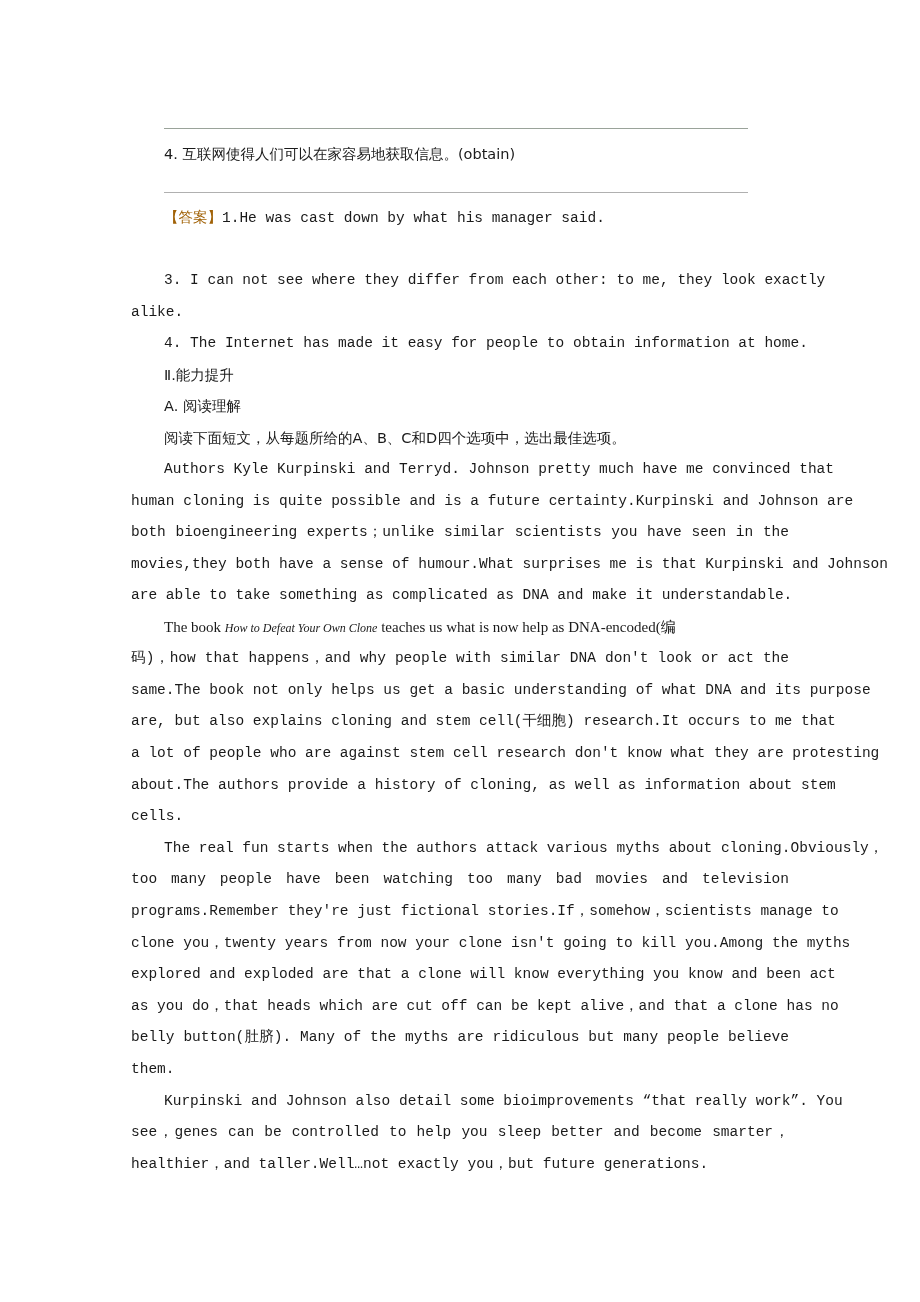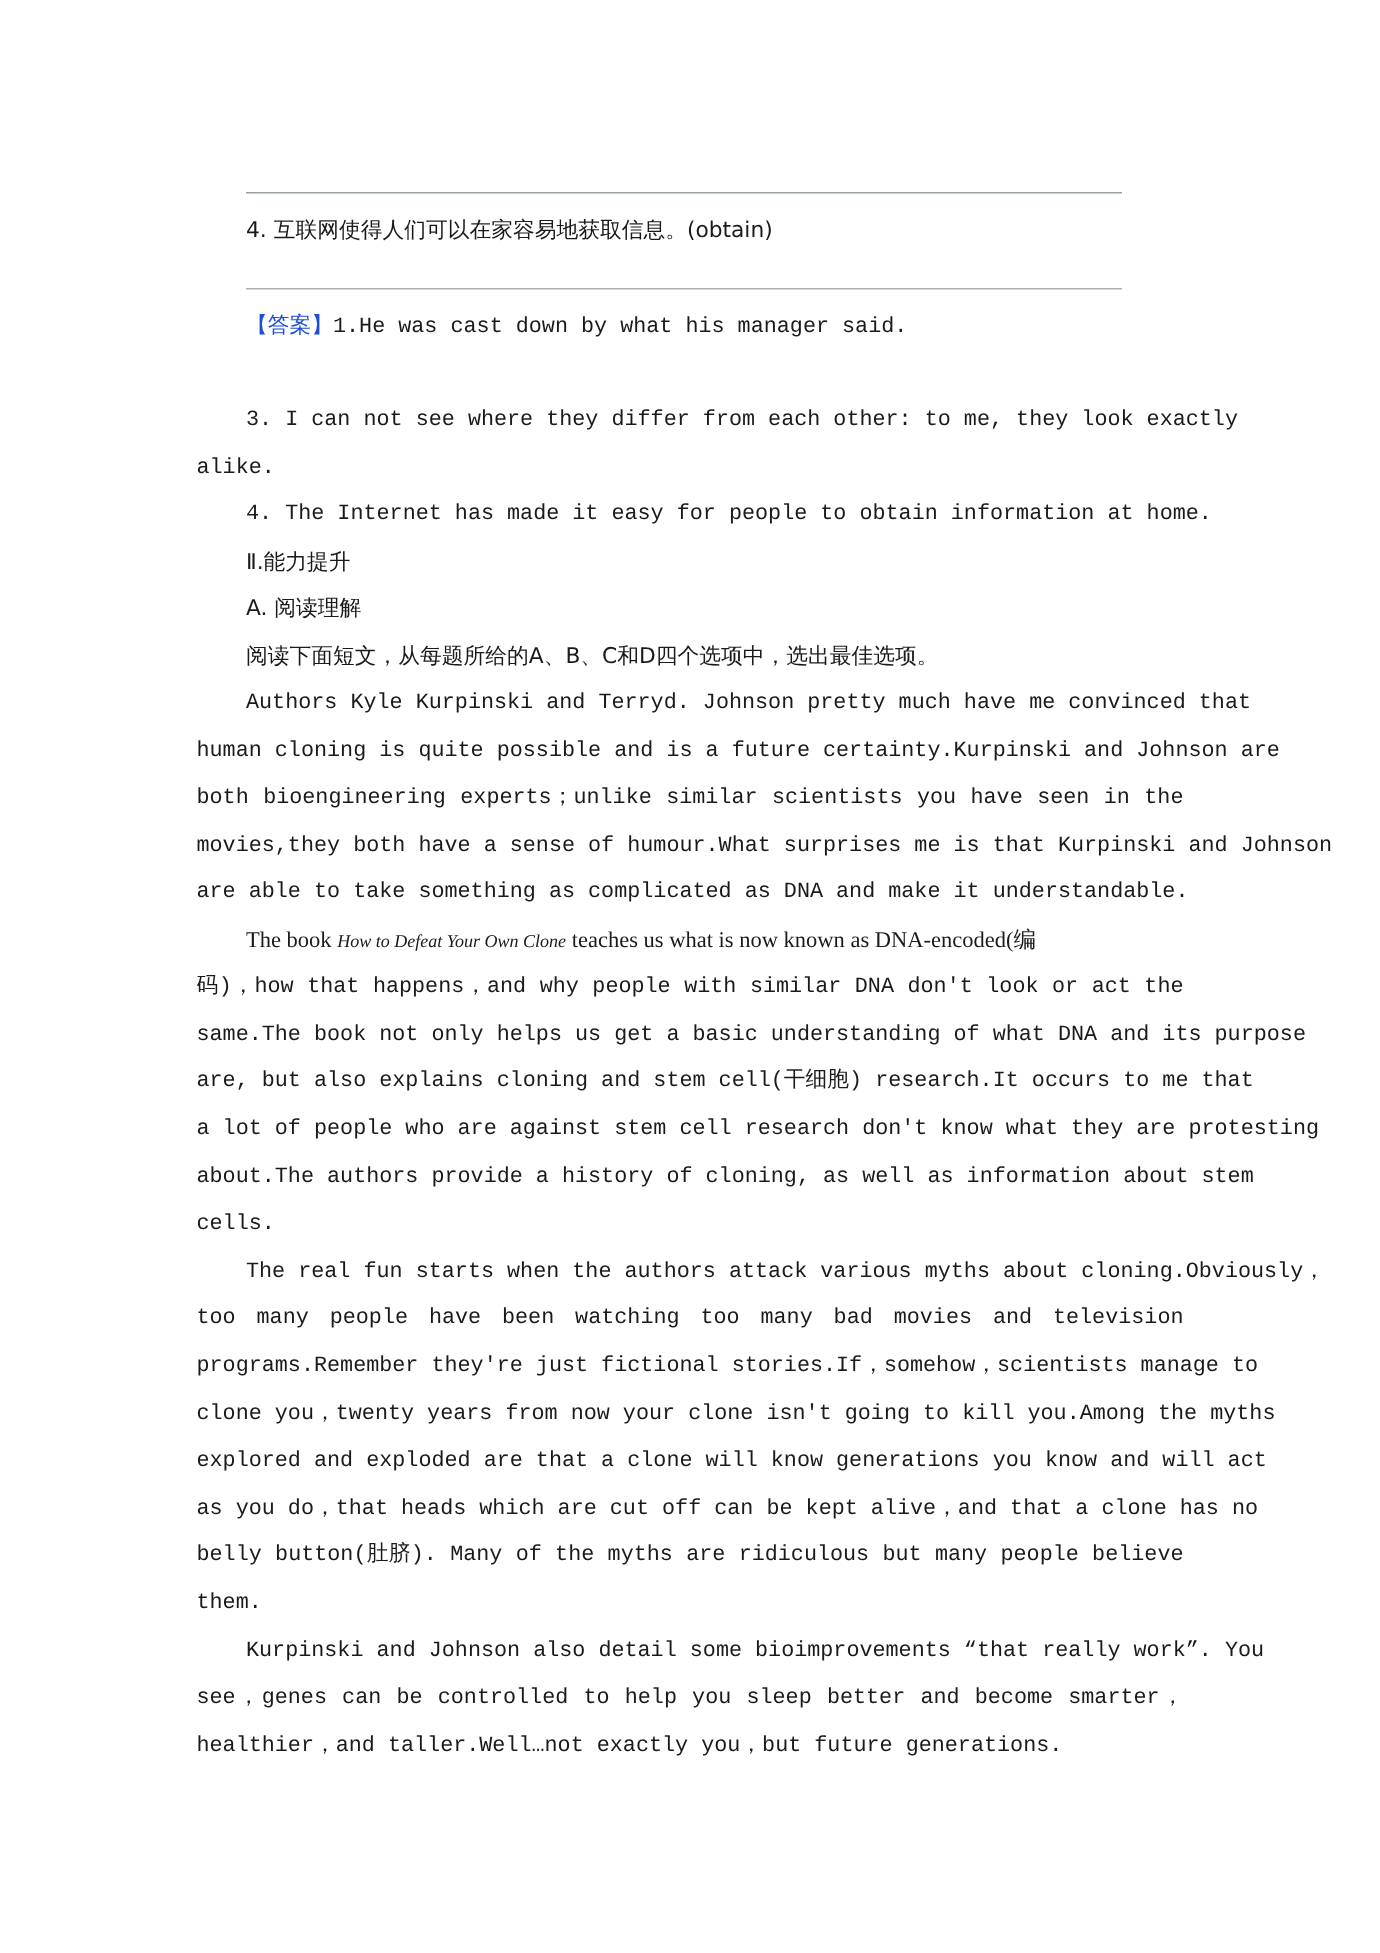--- a/index.html
+++ b/index.html
@@ -45,21 +45,21 @@
     .line.cn {
       font-family: "DejaVu Sans", "Liberation Sans", sans-serif;
       font-size: 14.5px;
     }
     .justify {
       display: block;
       width: 658px;
       text-align: justify;
       text-align-last: justify;
     }
-    .red { color: #1d4ed8; font-family: "DejaVu Sans", sans-serif; }
+    .red { color: #a16207; font-family: "DejaVu Sans", sans-serif; }
     .ital { font-style: italic; font-family: "Liberation Serif", serif; font-size: 12px; }
     .serif { font-family: "Liberation Serif", serif; font-size: 15px; }
   </style>
 </head>
 <body>
 
 <div class="page">
 
   <div class="rule" style="top:128px;"></div>
 
@@ -78,37 +78,37 @@
   <div class="line indent cn" style="top:428px;">阅读下面短文，从每题所给的A、B、C和D四个选项中，选出最佳选项。</div>
 
   <div class="line indent" style="top:459px;">Authors Kyle Kurpinski and Terryd. Johnson pretty much have me convinced that</div>
   <div class="line" style="top:491px;">human cloning is quite possible and is a future certainty.Kurpinski and Johnson are</div>
   <div class="line" style="top:522px;">
       <span class="justify">both bioengineering experts；unlike similar scientists you have seen in the</span>
     </div>
   <div class="line" style="top:554px;">movies,they both have a sense of humour.What surprises me is that Kurpinski and Johnson</div>
   <div class="line" style="top:585px;">are able to take something as complicated as DNA and make it understandable.</div>
 
-  <div class="line indent" style="top:617px;"><span class="serif">The book </span><span class="ital">How to Defeat Your Own Clone</span><span class="serif"> teaches us what is now known as DNA-encoded(编</span></div>
+  <div class="line indent" style="top:617px;"><span class="serif">The book </span><span class="ital">How to Defeat Your Own Clone</span><span class="serif"> teaches us what is now help as DNA-encoded(编</span></div>
   <div class="line" style="top:648px;">
       <span class="justify">码)，how that happens，and why people with similar DNA don't look or act the</span>
     </div>
   <div class="line" style="top:680px;">same.The book not only helps us get a basic understanding of what DNA and its purpose</div>
   <div class="line" style="top:711px;">are, but also explains cloning and stem cell(干细胞) research.It occurs to me that</div>
   <div class="line" style="top:743px;">a lot of people who are against stem cell research don't know what they are protesting</div>
   <div class="line" style="top:775px;">about.The authors provide a history of cloning, as well as information about stem</div>
   <div class="line" style="top:806px;">cells.</div>
 
   <div class="line indent" style="top:838px;">The real fun starts when the authors attack various myths about cloning.Obviously，</div>
   <div class="line" style="top:869px;">
       <span class="justify">too many people have been watching too many bad movies and television</span>
     </div>
   <div class="line" style="top:901px;">programs.Remember they're just fictional stories.If，somehow，scientists manage to</div>
   <div class="line" style="top:933px;">clone you，twenty years from now your clone isn't going to kill you.Among the myths</div>
-  <div class="line" style="top:964px;">explored and exploded are that a clone will know generations you know and will act</div>
+  <div class="line" style="top:964px;">explored and exploded are that a clone will know everything you know and been act</div>
   <div class="line" style="top:996px;">as you do，that heads which are cut off can be kept alive，and that a clone has no</div>
   <div class="line" style="top:1027px;">
       <span class="justify">belly button(肚脐). Many of the myths are ridiculous but many people believe</span>
     </div>
   <div class="line" style="top:1059px;">them.</div>
 
   <div class="line indent" style="top:1091px;">Kurpinski and Johnson also detail some bioimprovements “that really work”. You</div>
   <div class="line" style="top:1122px;">
       <span class="justify">see，genes can be controlled to help you sleep better and become smarter，</span>
     </div>

